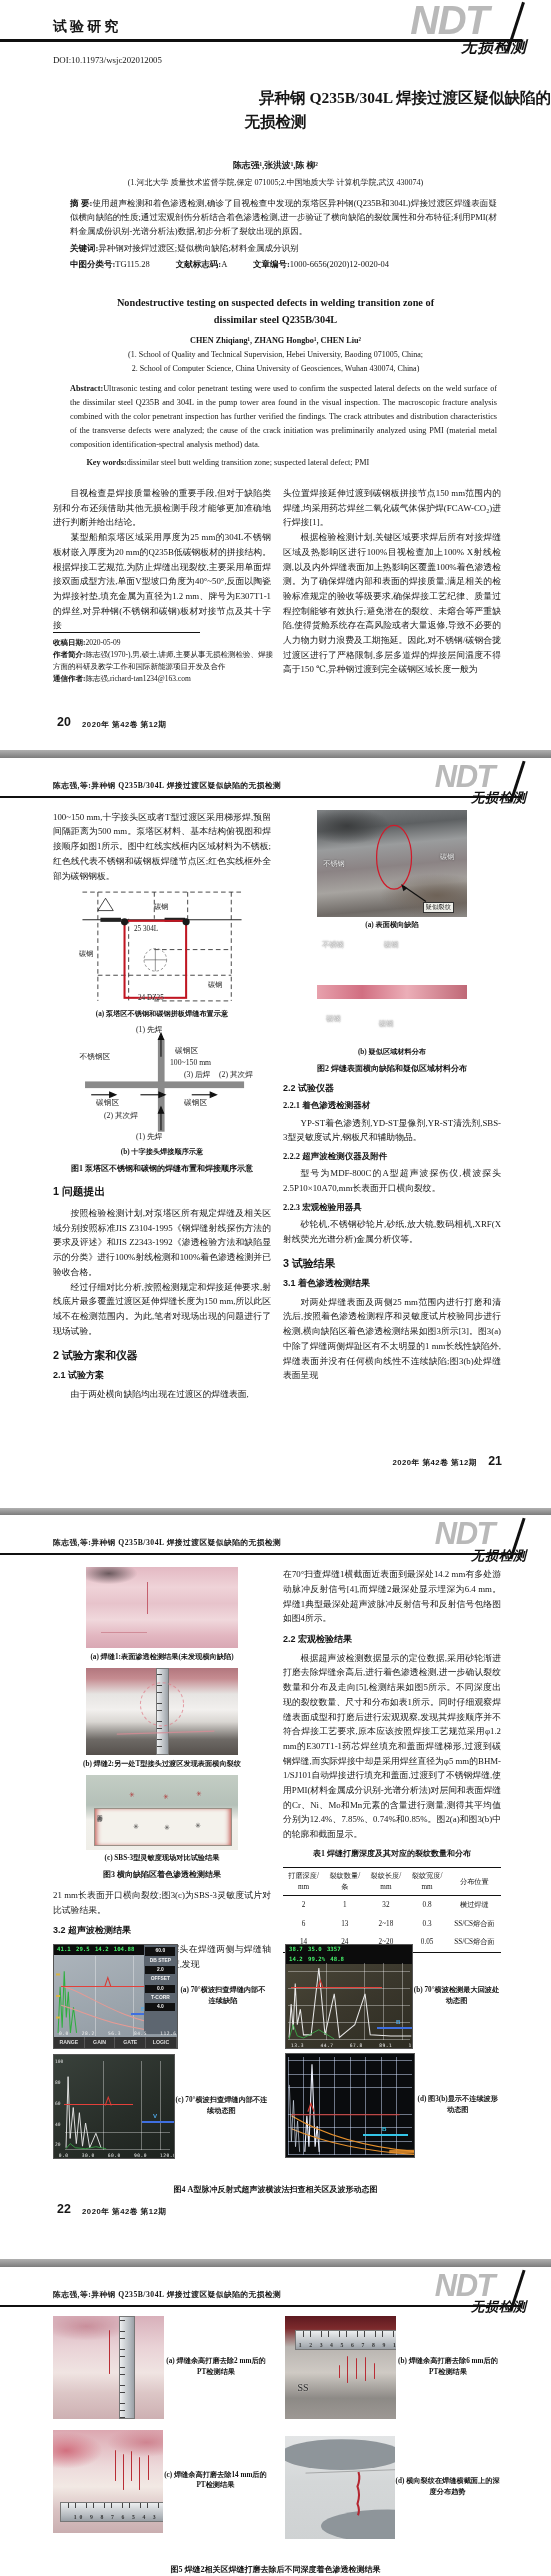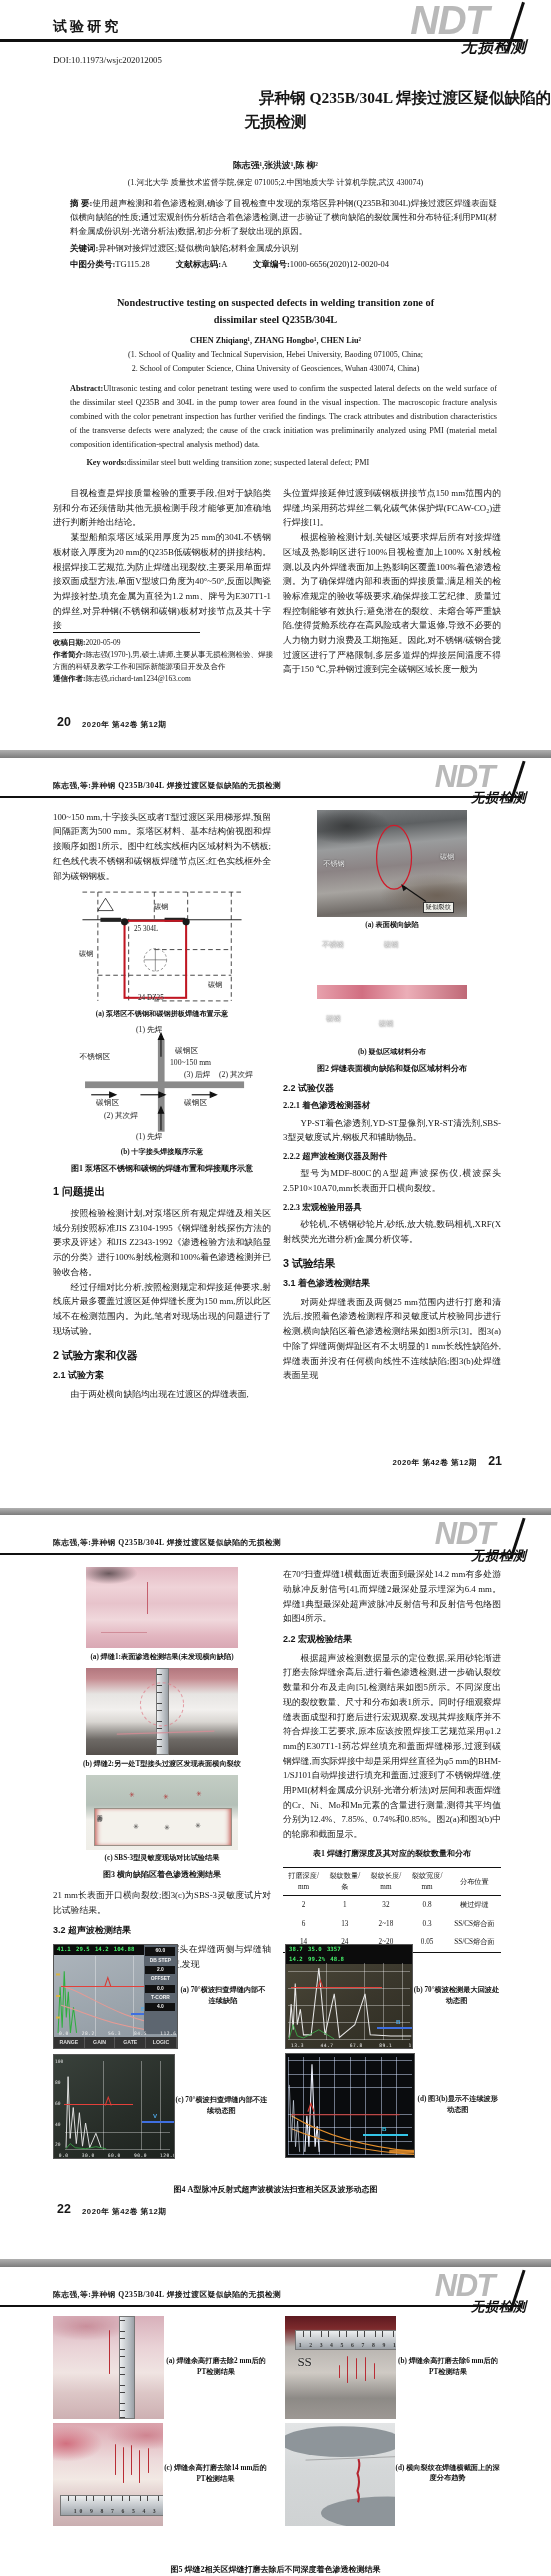--- a/index.html
+++ b/index.html
@@ -524,21 +524,21 @@
           linear-gradient(180deg,#5d1a20 0%,#7c2a2c 12%,#b8b4b0 30%,#cfcac4 55%,#8d8a86 80%,#9d9894 100%)">
         <div class="rulerh" style="left:10.3px;top:14.4px;width:129px;height:19.6px">
           <div class="ticks"></div>
           <div class="nums">1 2 3 4 5 6 7 8 9 10 11</div>
         </div>
         <div class="crack" style="left:62px;top:40px;height:27px"></div>
         <div class="crack" style="left:71px;top:42px;height:20.6px"></div>
         <div class="crack" style="left:80px;top:41px;height:24px"></div>
         <div class="crack" style="left:89px;top:47px;height:15.5px"></div>
         <div class="crack" style="left:54px;top:49px;height:13.4px"></div>
-        <span class="plabel dark" style="left:12.4px;top:38px;font-size:13px">SS</span>
+        <span class="plabel dark" style="left:12.4px;top:66px;font-size:10px">SS</span>
         <span class="plabel dark" style="left:120px;top:54px;font-size:7.7px">CS</span>
       </div>
       <p class="cap">(b) 焊缝余高打磨去除6 mm后的PT检测结果</p>
     </div>
     <div class="figcell" style="margin-top:4.1px">
       <div class="photo" style="width:147px;height:103px;background:
           radial-gradient(52px 26px at 12% 20%,#d2707f,transparent 70%),
           radial-gradient(57px 20.6px at 85% 12%,#cf8490,transparent 70%),
           linear-gradient(180deg,#dca7b0 0%,#ecd9da 35%,#f2e9e4 55%,#d9c2c2 78%,#c9aeb0 100%)">
         <div class="crack" style="left:62px;top:20.6px;height:31px"></div>
@@ -546,21 +546,21 @@
         <div class="crack" style="left:78px;top:21.6px;height:30px"></div>
         <div class="crack" style="left:86px;top:27px;height:33px"></div>
         <div class="crack" style="left:95px;top:25px;height:25px"></div>
         <div class="rulerh" style="left:7.2px;top:72px;width:133px;height:20.6px">
           <div class="ticks"></div>
           <div class="nums">10 9 8 7 6 5 4 3 2 1</div>
         </div>
       </div>
       <p class="cap">(c) 焊缝余高打磨去除14 mm后的PT检测结果</p>
     </div>
-    <div class="figcell" style="margin-top:3px">
+    <div class="figcell" style="margin-top:17px">
       <div class="photo" style="width:147px;height:103px;background:linear-gradient(180deg,#e3e5e6 0%,#d4d7d8 45%,#cfd2d3 100%)">
         <svg width="147" height="103" style="position:absolute;inset:0" viewBox="0 0 286 200">
           <ellipse cx="110" cy="36" rx="120" ry="30" fill="#8e959a"></ellipse>
           <ellipse cx="200" cy="175" rx="130" ry="32" fill="#8e959a"></ellipse>
           <path d="M143,70 q4,14 -2,28 q6,16 0,34 q5,12 1,22" fill="none" stroke="#b42630" stroke-width="4"></path>
           <line x1="40" y1="72" x2="250" y2="64" stroke="#777" stroke-width="1"></line>
         </svg>
       </div>
       <p class="cap">(d) 横向裂纹在焊缝横截面上的深度分布趋势</p>
     </div>

